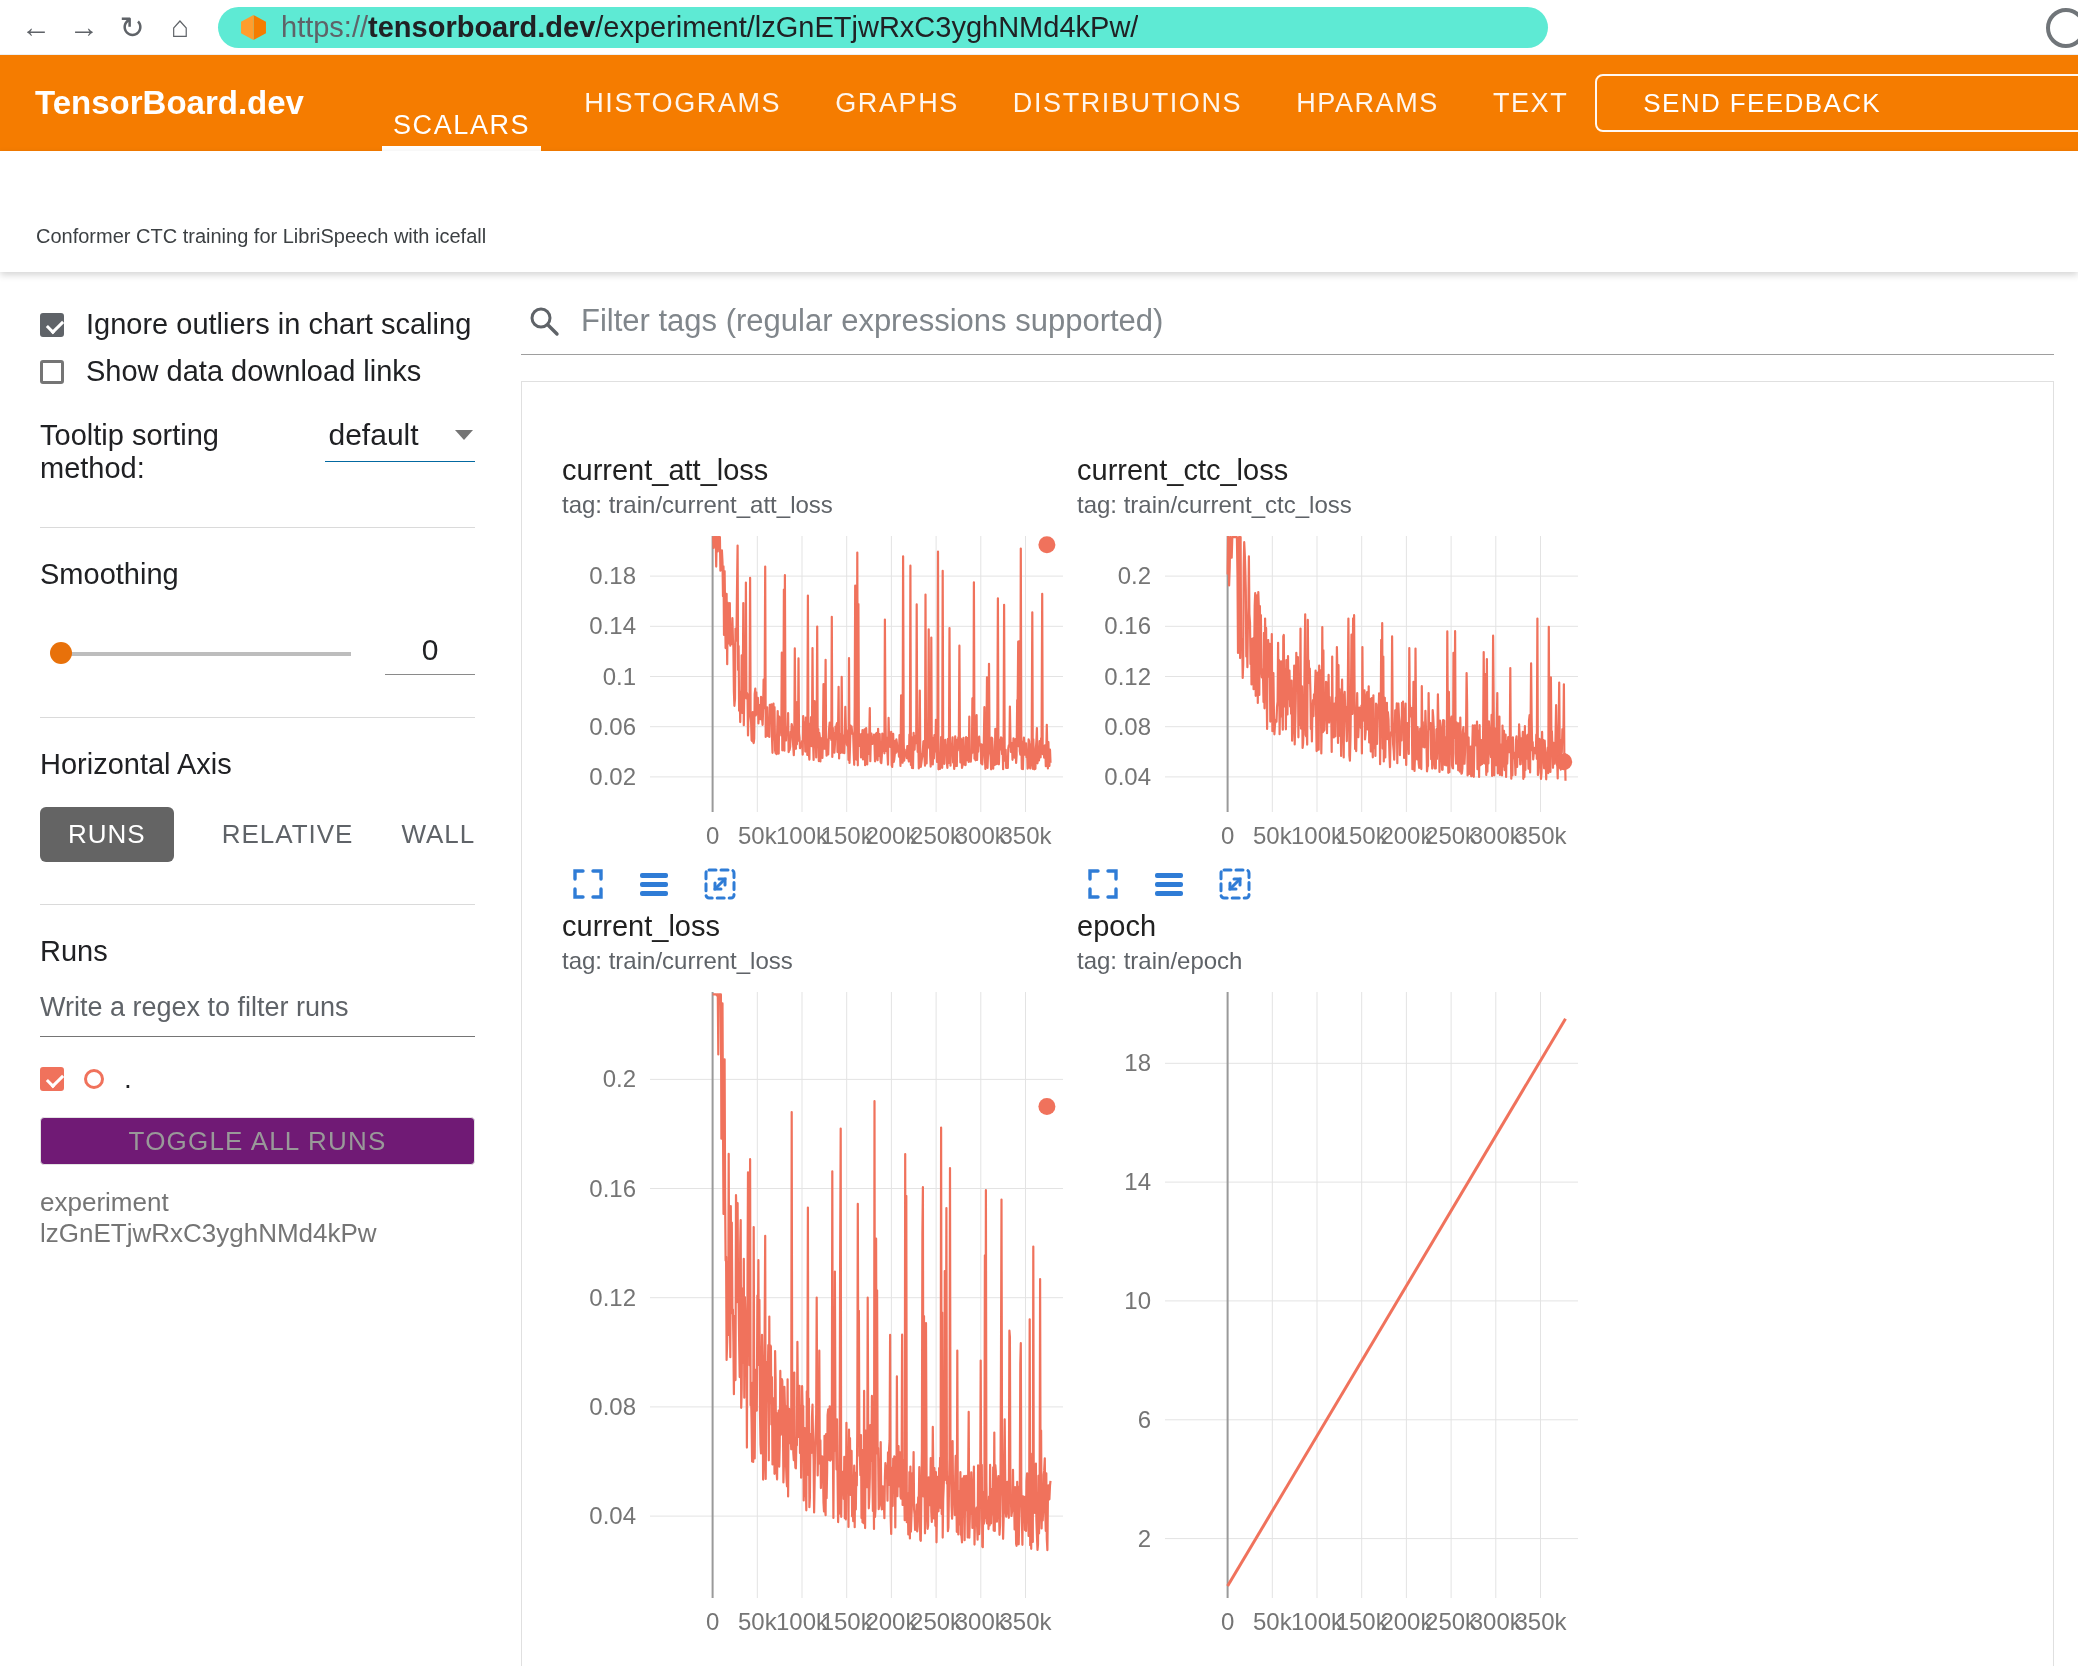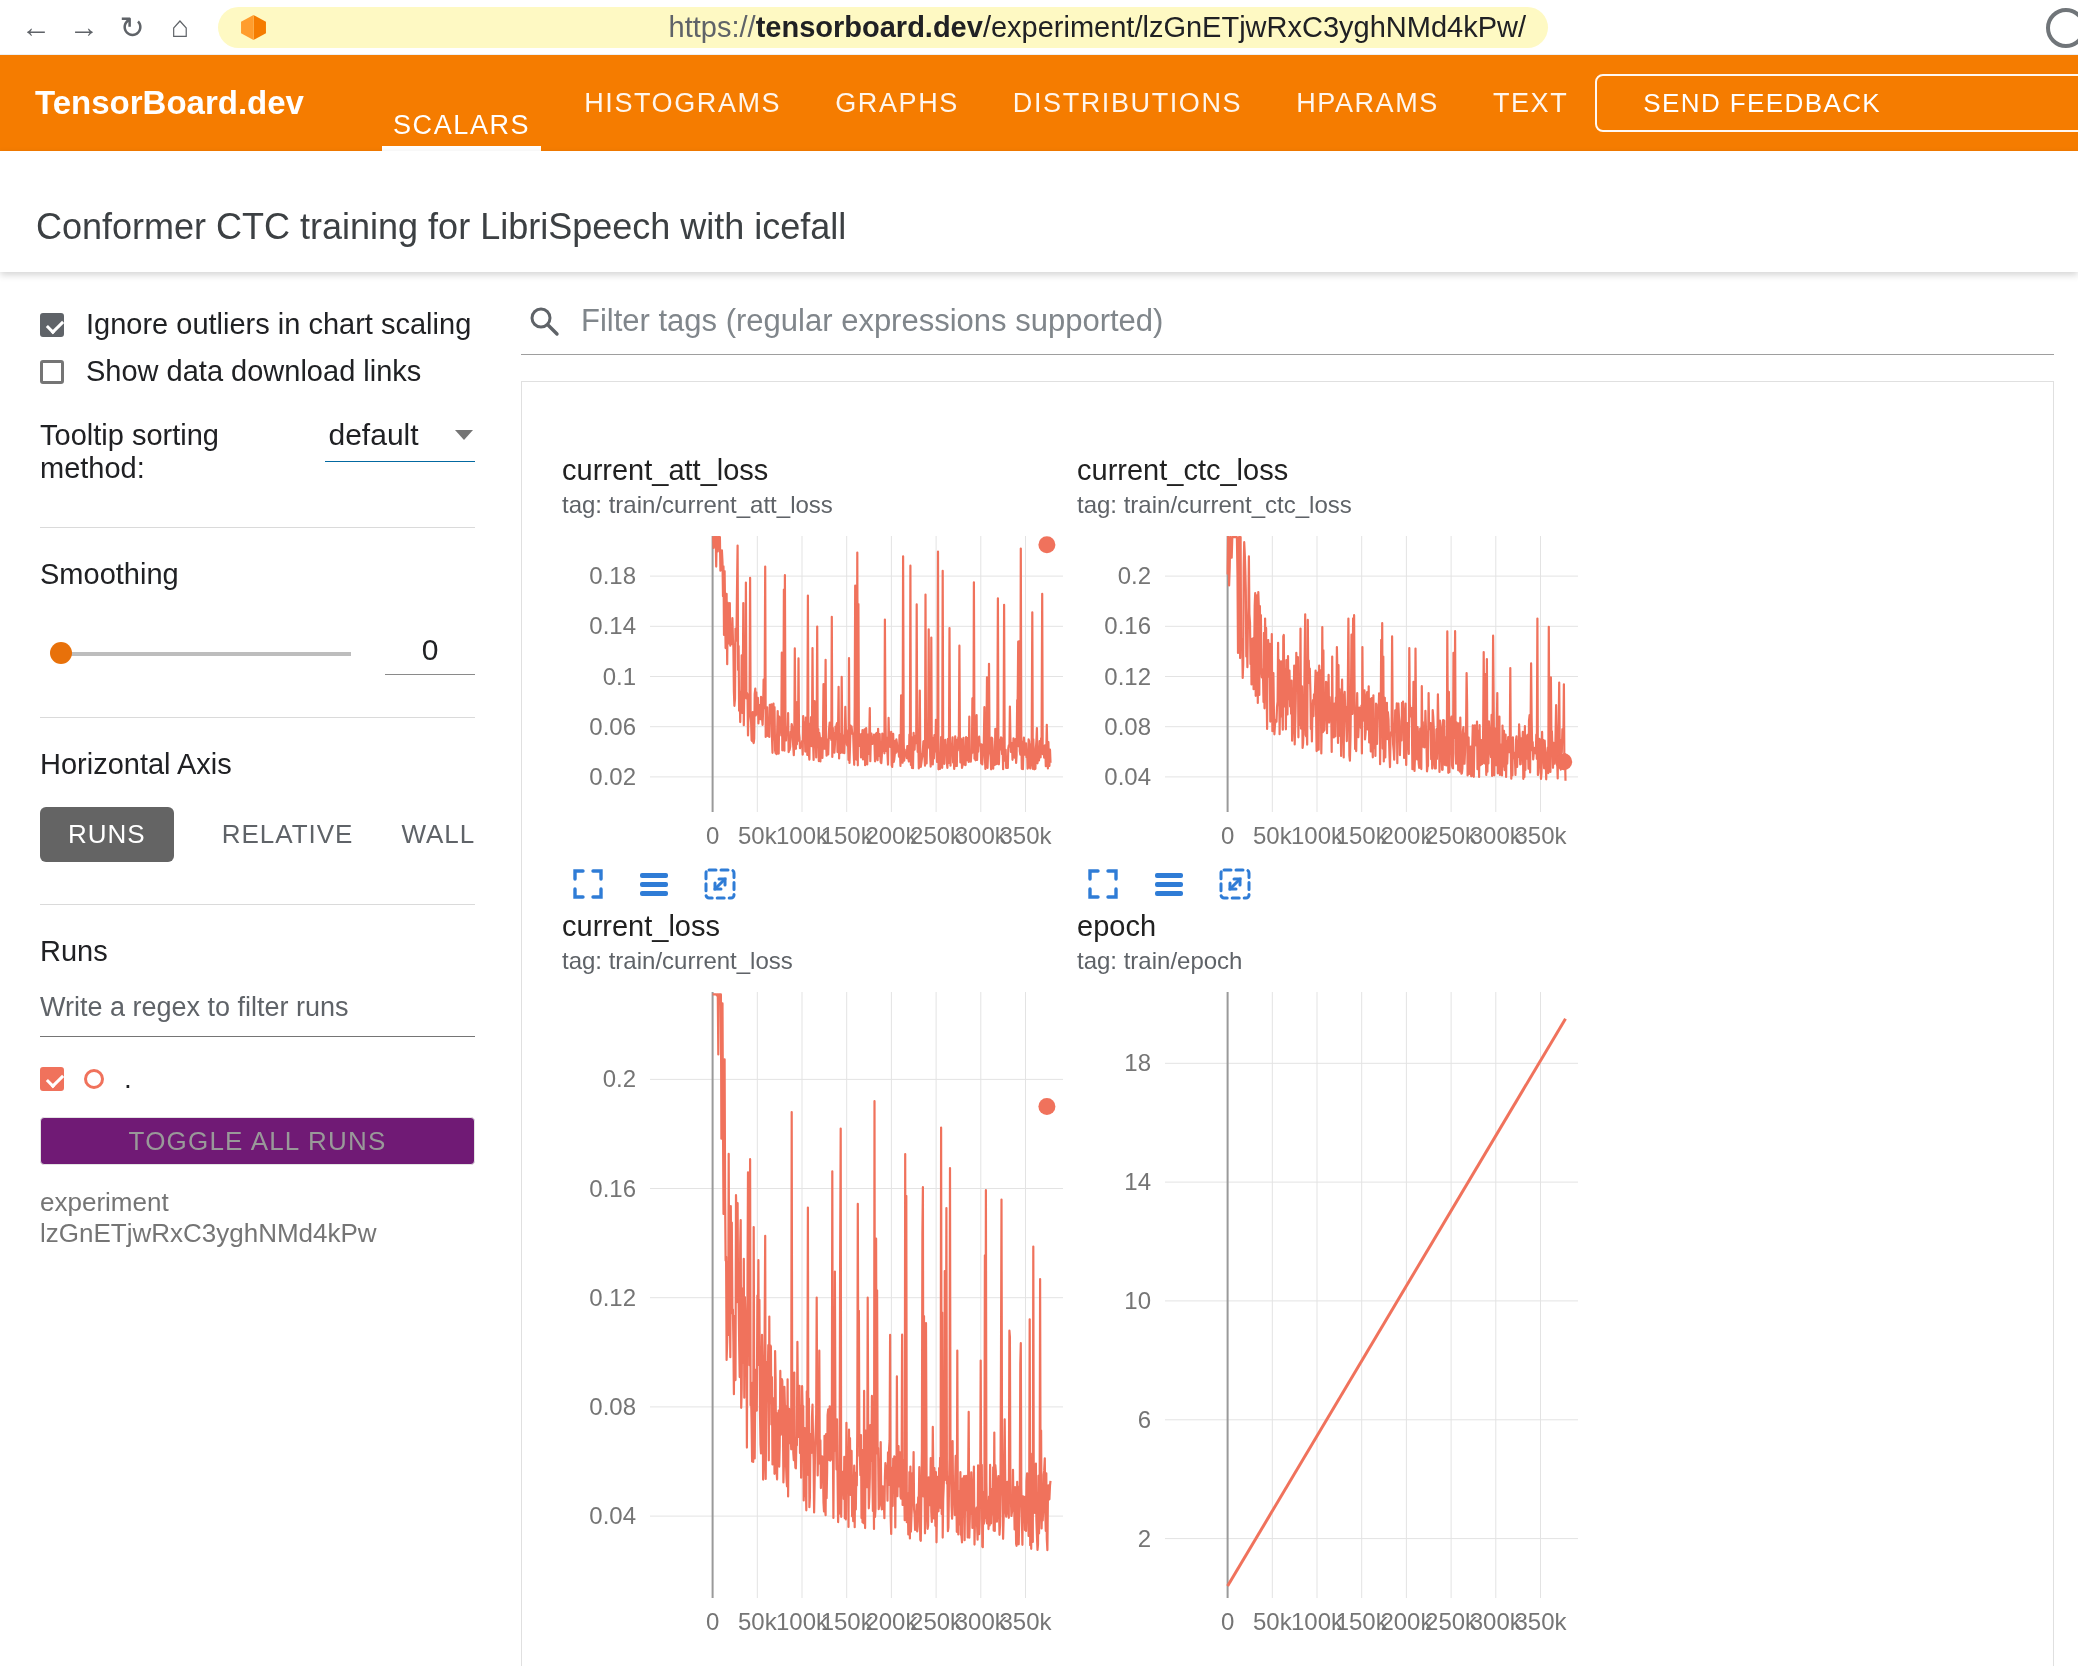--- a/index.html
+++ b/index.html
@@ -7,22 +7,22 @@
   body {
     width:2078px; height:1666px; overflow:hidden;
     font-family:"Liberation Sans","DejaVu Sans",sans-serif;
     background:#fff; color:#202124;
   }
 
   
   .browser-bar { height:55px; display:flex; align-items:center; background:#fff;
     padding-left:12px; position:relative; border-bottom:1px solid #eceff1; }
   .nav-ic { width:48px; text-align:center; font-size:30px; color:#5f6368; cursor:pointer; flex:none; }
-  .addr { margin-left:14px; width:1330px; height:41px; background:#fef9c3; border-radius:21px;
-    display:flex; align-items:center; padding:0 22px; flex:none;justify-content:space-between; }
+  .addr { margin-left:14px; width:1330px; height:41px; background:#5eead4; border-radius:21px;
+    display:flex; align-items:center; padding:0 22px; flex:none; }
   .url { font-size:29px; color:#202124; margin-left:14px; white-space:nowrap; overflow:hidden; }
   .url .scheme { color:#5f6368; }
   .url b { font-weight:700; }
   .avatar-ring { position:absolute; right:-8px; top:8px; width:40px; height:40px;
     border-radius:50%; border:4px solid #707579; background:#fff; }
 
   
   .app-header { height:96px; background:#f57c00; display:flex; align-items:center; position:relative; }
   .logo { font-size:33px; font-weight:700; color:#fff; margin:0 62px 0 35px; flex:none; }
   .tabs { display:flex; height:100%; }
@@ -30,21 +30,21 @@
     letter-spacing:1.6px; color:rgba(255,255,255,.93); cursor:pointer; font-weight:500; }
   .tab.active { color:#fff;margin-top:45px; }
   .tab.active::after { content:""; position:absolute; left:16px; right:16px; bottom:0; height:5px; background:#fff; }
   .feedback { margin-left:auto; margin-right:-16px; height:58px; width:726px; flex:none;
     border:2px solid rgba(255,255,255,.95); border-radius:8px; background:transparent; color:#fff;
     font-size:26px; letter-spacing:1.4px; text-align:left; padding-left:46px; font-family:inherit; cursor:pointer; }
 
   
   .title-band { height:121px; background:#fff; box-shadow:0 3px 7px rgba(0,0,0,.17);
     position:relative; z-index:2; display:flex; align-items:flex-end; padding:0 0 24px 36px; }
-  .exp-title { font-size:36px; color:#3c4043; }
+  .exp-title { font-size:20px; color:#3c4043; }
 
   
   .content { display:flex; height:1394px; }
   .sidebar { width:505px; flex:none; padding:36px 30px 0 40px; }
   .main { flex:1; min-width:0; padding:22px 16px 0 16px; }
 
   
   .cb-row { display:flex; align-items:center; gap:22px; margin-bottom:14px; }
   .cb { width:24px; height:24px; border:3px solid #757575; border-radius:3px; flex:none; position:relative; cursor:pointer; }
   .cb.checked { background:#5f6368; border-color:#5f6368; }

